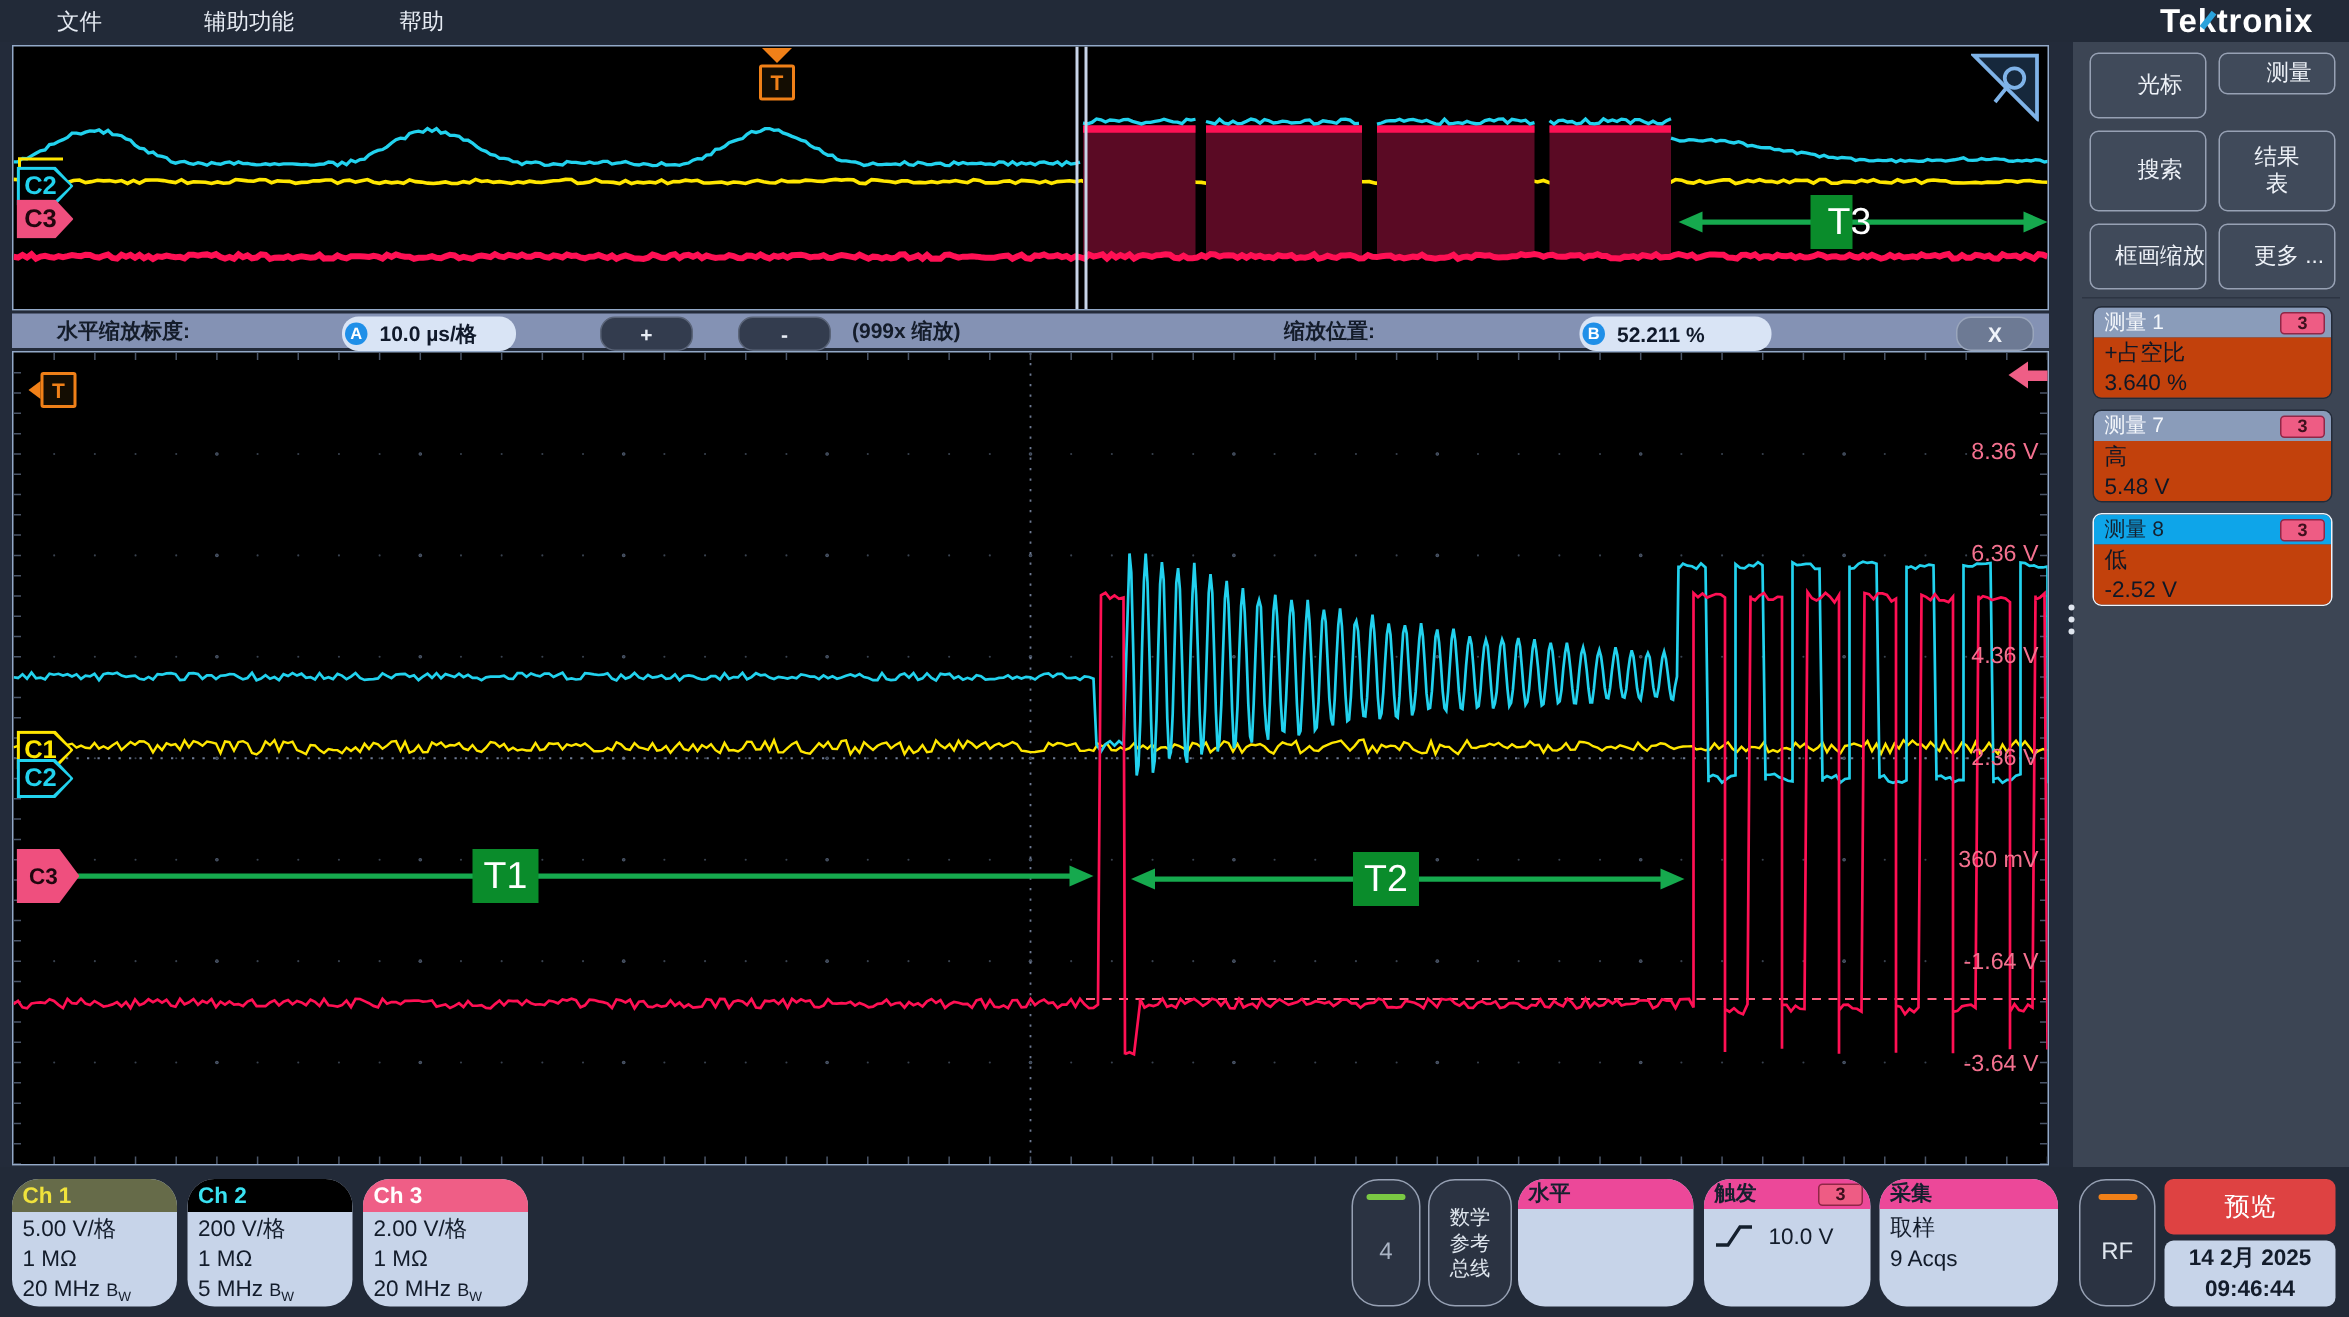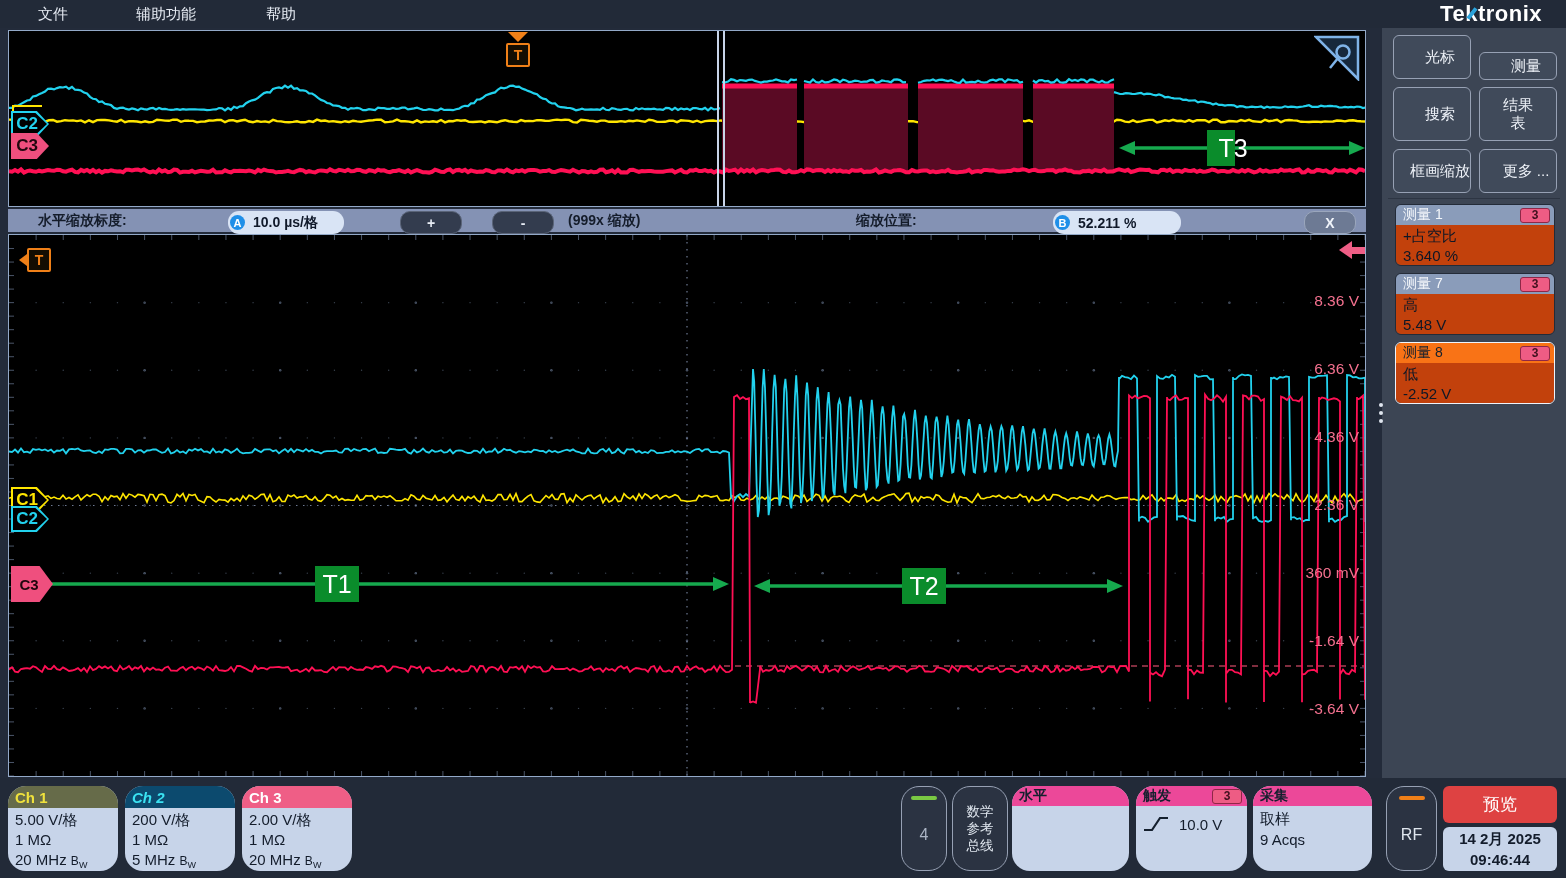--- a/index.html
+++ b/index.html
@@ -45,21 +45,21 @@
   
   .ov-zoom-icon{position:absolute;right:5px;top:4px;}
   
   .drawer-handle{position:absolute;left:1374px;top:396px;width:14px;height:34px;display:flex;flex-direction:column;align-items:center;justify-content:center;gap:4px;}
   .drawer-handle i{width:4px;height:4px;border-radius:50%;background:#dfe5ee;}
   .sb-btn{position:absolute;background:#404a5a;border:1px solid #97a1b4;border-radius:6px;color:#eef2f8;font-size:15px;display:flex;align-items:center;justify-content:center;text-align:center;line-height:18px;padding-left:16px;}
   .sb-divider{position:absolute;left:6px;top:170px;width:172px;border-top:1px solid #2d3543;}
   .meas{position:absolute;left:13px;width:160px;height:62px;border-radius:6px;overflow:hidden;border:1px solid #232b38;}
   .meas.selected{border-color:#eef4fc;}
   .meas .hd{height:20px;background:#8a9cba;display:flex;align-items:center;padding:0 4px 0 7px;color:#f4f7fb;font-size:14px;}
-  .meas.selected .hd{background:#f97316;color:#15202e;}
+  .meas.selected .hd{background:#0ea5e9;color:#15202e;}
   .meas .hd .spacer{flex:1;}
   .src-badge{width:30px;height:15px;background:#ee5c84;border:1px solid #8f2747;border-radius:3px;color:#40101e;font-size:12px;font-weight:bold;display:flex;align-items:center;justify-content:center;}
   .meas .bd{height:42px;background:#c2410c;color:#0e1726;font-size:15px;line-height:20px;padding:1px 7px;}
   
   .bb{position:absolute;border-radius:18px;}
   .lightbadge{background:#c7d4e9;color:#131c2b;overflow:hidden;}
   .ch-hd{height:22px;display:flex;align-items:center;padding-left:7px;font-size:15px;font-weight:bold;border-radius:6px 6px 0 0;}
   .ch-bd{font-size:15px;line-height:20px;padding:2px 0 0 7px;}
   .bwsub{font-size:12px;} .bwsub sub{font-size:9px;}
   .darkbtn{background:#2b3342;border:1px solid #97a1b4;color:#dfe6ee;display:flex;flex-direction:column;align-items:center;}
@@ -790,21 +790,21 @@
       <div class="shape" style="background:#ef4f7e;"></div>
       <div class="txt" style="color:#20060e;width:28px;font-size:15px;">C3</div>
     </div>
 
     <div class="tlabel" style="left:306px;top:331px;width:44px;height:36px;">T1</div>
     <div class="tlabel" style="left:893px;top:333px;width:44px;height:36px;">T2</div>
   </div>
 
   <div class="sidebar">
     <div class="sb-btn" style="left:11px;top:7px;width:78px;height:44px;">光标</div>
-    <div class="sb-btn" style="left:97px;top:24px;width:78px;height:28px;">测量</div>
+    <div class="sb-btn" style="left:97px;top:7px;width:78px;height:28px;">测量</div>
     <div class="sb-btn" style="left:11px;top:59px;width:78px;height:54px;">搜索</div>
     <div class="sb-btn" style="left:97px;top:59px;width:78px;height:54px;padding:0 16px;">结果 表</div>
     <div class="sb-btn" style="left:11px;top:121px;width:78px;height:44px;">框画缩放</div>
     <div class="sb-btn" style="left:97px;top:121px;width:78px;height:44px;">更多 ...</div>
     <div class="sb-divider"></div>
 
     <div class="meas" style="top:176px;">
       <div class="hd">
           <span>测量 1</span>
           <span class="spacer"></span>
@@ -849,21 +849,21 @@
 
     <div class="bb lightbadge" style="left:8px;top:8px;width:110px;height:85px;">
       <div class="ch-hd" style="background:#666b49;color:#f0e23c;">Ch 1</div>
       <div class="ch-bd">
         <div>5.00 V/格</div>
         <div>1 MΩ</div>
         <div><span>20 MHz</span> <span class="bwsub"><span>B</span><sub>W</sub></span></div>
       </div>
     </div>
     <div class="bb lightbadge" style="left:125px;top:8px;width:110px;height:85px;">
-      <div class="ch-hd" style="background:#0c4a6e;color:#3ae2f2;font-style:italic;">Ch 2</div>
+      <div class="ch-hd" style="background:#000000;color:#3ae2f2;">Ch 2</div>
       <div class="ch-bd">
         <div>200 V/格</div>
         <div>1 MΩ</div>
         <div><span>5 MHz</span> <span class="bwsub"><span>B</span><sub>W</sub></span></div>
       </div>
     </div>
     <div class="bb lightbadge" style="left:242px;top:8px;width:110px;height:85px;">
       <div class="ch-hd" style="background:#ef5e86;color:#ffffff;">Ch 3</div>
       <div class="ch-bd">
         <div>2.00 V/格</div>

